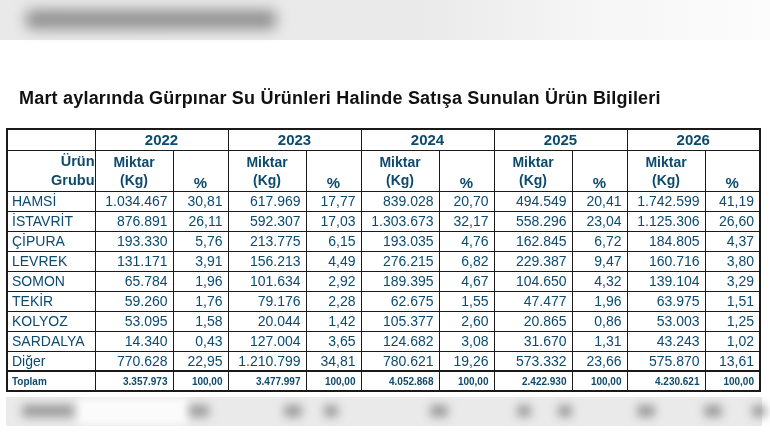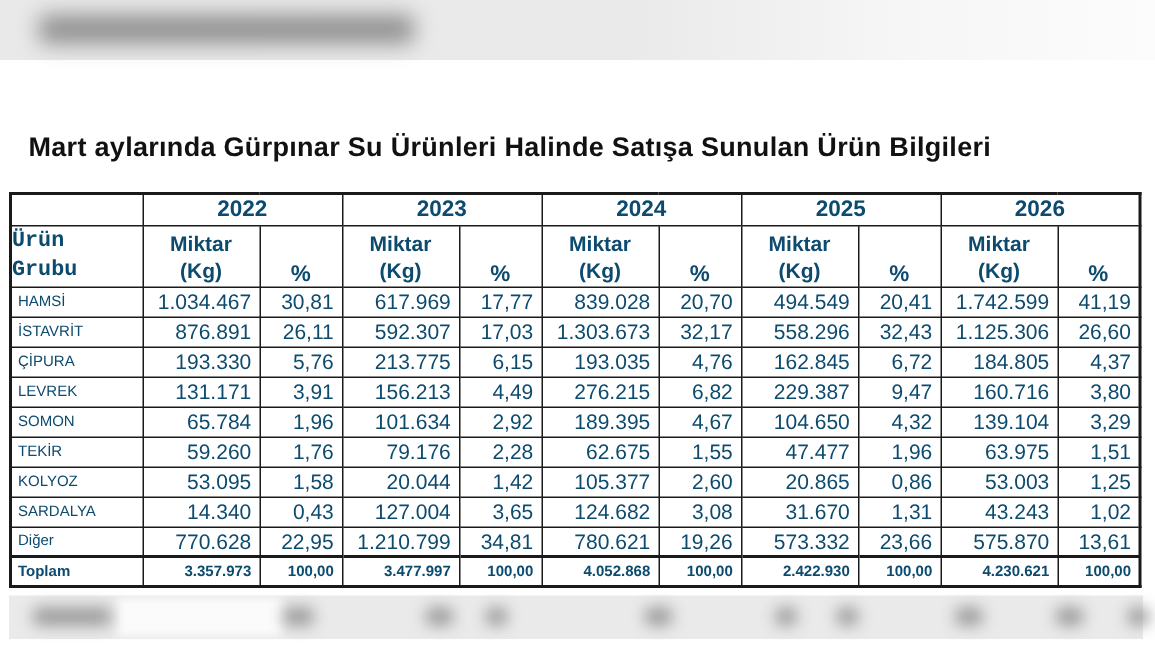--- a/index.html
+++ b/index.html
@@ -50,25 +50,25 @@
   table.data th, table.data td {
     border: 1px solid #1a1a1a;
     overflow: hidden;
     white-space: nowrap;
   }
   col.c-name   { width: 88px; }
   col.c-miktar { width: 78px; }
   col.c-pct    { width: 55px; }
   tr.year-row th { height: 21px; font-size: 15px; font-weight: bold; text-align: center; padding: 0; }
   tr.colhead-row th { height: 41px; font-weight: bold; padding: 0; }
-  th.rowhead { text-align: left; padding-left: 4px; vertical-align: middle; line-height: 19px; font-size: 14.5px; font-family: Liberation Mono, monospace; }
+  th.rowhead { text-align: right; padding-left: 4px; vertical-align: middle; line-height: 19px; font-size: 14.5px; }
   th.miktar  { text-align: center; vertical-align: middle; line-height: 18px; }
   th.pct     { text-align: center; vertical-align: bottom; padding-bottom: 3px; font-size: 15px; }
   tbody td { height: 20px; padding: 0; }
-  td.name { text-align: left; padding-left: 4px; font-size: 10px; }
+  td.name { text-align: left; padding-left: 4px; font-size: 14px; }
   td.num  { text-align: right; padding-right: 5px; font-variant-numeric: tabular-nums; }
   tr.total td { font-weight: bold; font-size: 10px; border-top: 2px solid #1a1a1a; }
   
   .bottom-blur {
     position: absolute; top: 397px; left: 6px;
     width: 756px; height: 29px;
     background: #eaeaea;
   }
   .bottom-blur .white-patch {
     position: absolute; left: 72px; top: 2px;
@@ -151,21 +151,21 @@
   </tr>
           <tr>
     <td class="name">İSTAVRİT</td>
     <td class="num">876.891</td>
     <td class="num">26,11</td>
     <td class="num">592.307</td>
     <td class="num">17,03</td>
     <td class="num">1.303.673</td>
     <td class="num">32,17</td>
     <td class="num">558.296</td>
-    <td class="num">32,43</td>
+    <td class="num">23,04</td>
     <td class="num">1.125.306</td>
     <td class="num">26,60</td>
   </tr>
           <tr>
     <td class="name">ÇİPURA</td>
     <td class="num">193.330</td>
     <td class="num">5,76</td>
     <td class="num">213.775</td>
     <td class="num">6,15</td>
     <td class="num">193.035</td>

